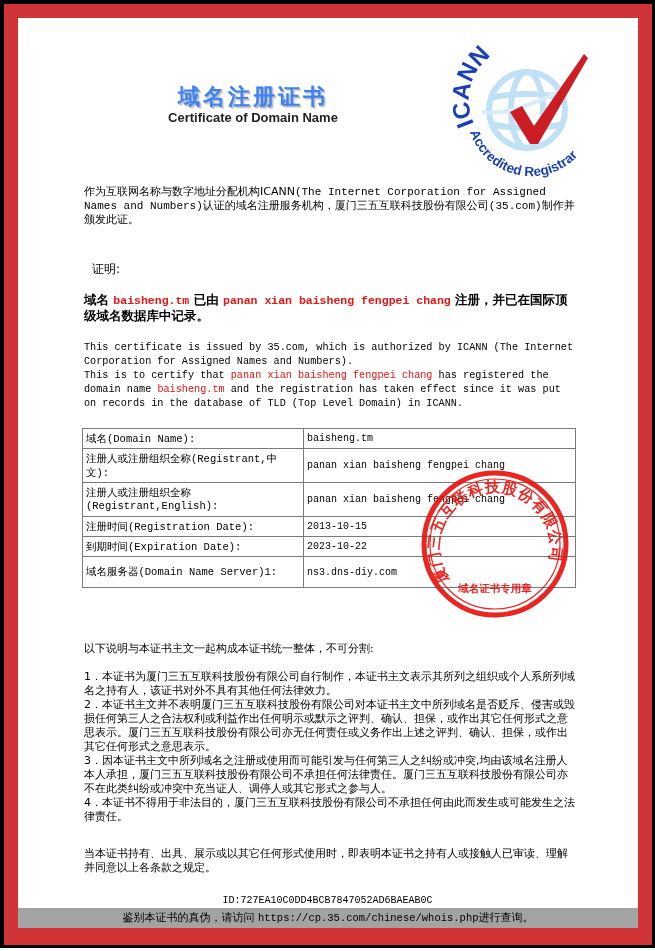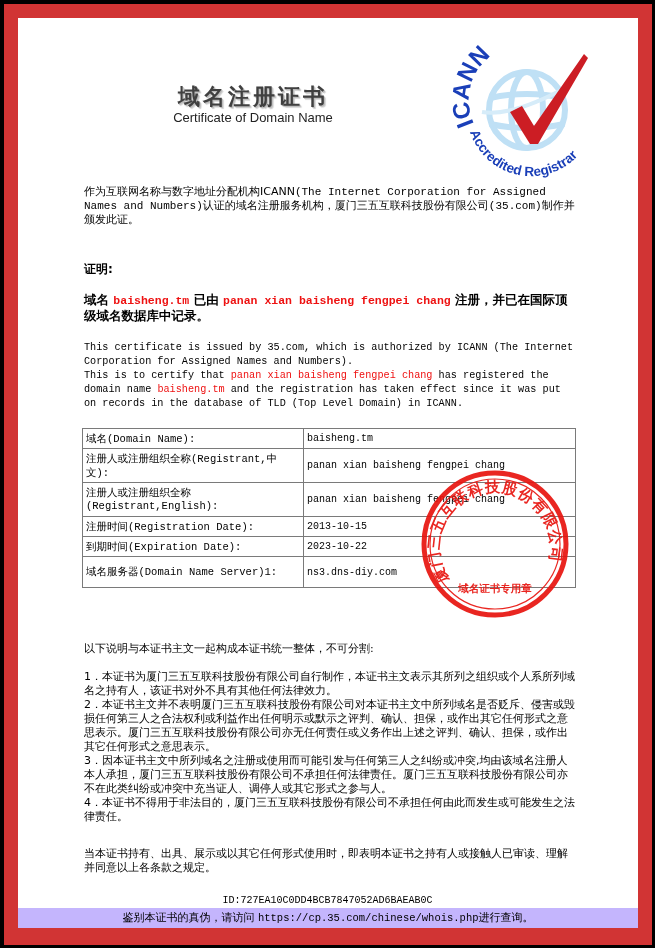--- a/index.html
+++ b/index.html
@@ -4,43 +4,43 @@
 <style>
   html, body { margin:0; padding:0; background:#fff; }
   body { width:655px; height:951px; position:relative; overflow:hidden;
          font-family:"DejaVu Sans", "Liberation Sans", sans-serif; color:#000; }
   .frame-black { position:absolute; left:0; top:0; width:655px; height:948px;
                  box-sizing:border-box; border-left:4px solid #000; border-top:4px solid #000;
                  border-right:3px solid #000; border-bottom:3px solid #000; }
   .frame-red { position:absolute; left:4px; top:4px; width:648px; height:941px;
                box-sizing:border-box; border:14px solid #d13434; border-bottom-width:17px; background:#fff; }
   .title-block { position:absolute; left:108px; top:84px; width:290px; text-align:center; }
-  .title-cn { font-size:22px; font-weight:bold; color:#404040; letter-spacing:3px;
+  .title-cn { font-size:22px; font-weight:bold; color:#3b82f6; letter-spacing:3px;
               text-shadow:1px 1px 0 #b9b9b9, 2px 2px 1px #cfcfcf; line-height:26px; }
-  .title-en { font-family:"Liberation Sans", sans-serif; font-weight:normal; font-size:13px; color:#222; line-height:16px; margin-top:0; }
+  .title-en { font-family:"Liberation Sans", sans-serif; font-weight:bold; font-size:13px; color:#222; line-height:16px; margin-top:0; }
   .logo { position:absolute; left:452px; top:32px; width:150px; height:150px; }
   .content { position:absolute; left:84px; width:492px; font-size:11px; line-height:14px; }
   .mono { font-family:"Liberation Mono", "DejaVu Sans Mono", monospace; }
   .red { color:#ee1111; }
   .intro { top:185px; }
-  .proof-label { top:262px; font-weight:bold; font-size:12px; }
+  .proof-label { top:262px; font-weight:normal; font-size:12px;margin-left:8px; }
   .proof { top:292px; font-weight:bold; font-size:12.5px; line-height:15px; }
   .proof .red { font-family:"Liberation Mono", monospace; font-weight:bold; font-size:11.5px; }
   .en-block { top:341px; font-family:"Liberation Mono", "DejaVu Sans Mono", monospace; font-size:10.2px; line-height:14px; }
   table.info { position:absolute; left:82px; top:428px; width:494px; border-collapse:collapse; font-size:10.5px; }
   table.info td { border:1px solid #7a7a7a; padding:1px 3px; vertical-align:middle; line-height:13px; }
   table.info td.k { width:214px; }
   table.info td.v { font-family:"Liberation Mono", "DejaVu Sans Mono", monospace; font-size:10px; }
   .stamp { position:absolute; left:419px; top:468px; width:152px; height:152px; opacity:0.92; }
   .terms { top:642px; font-size:11px; line-height:14px; }
   .terms p { margin:0; }
   .closing { top:847px; font-size:11px; line-height:14px; }
   .cert-id { position:absolute; left:0; width:655px; top:895px; text-align:center;
              font-family:"Liberation Mono", monospace; font-size:10px; }
-  .verify-bar { position:absolute; left:18px; top:908px; width:620px; height:20px; background:#c4b5fd;
+  .verify-bar { position:absolute; left:18px; top:908px; width:620px; height:20px; background:#a3a3a3;
                 text-align:center; font-size:11px; line-height:20px; }
   .verify-bar .mono { font-size:10.5px; }
 </style>
 </head>
 <body>
 
 <div class="frame-black"></div>
 <div class="frame-red"></div>
 
 <div class="title-block">

